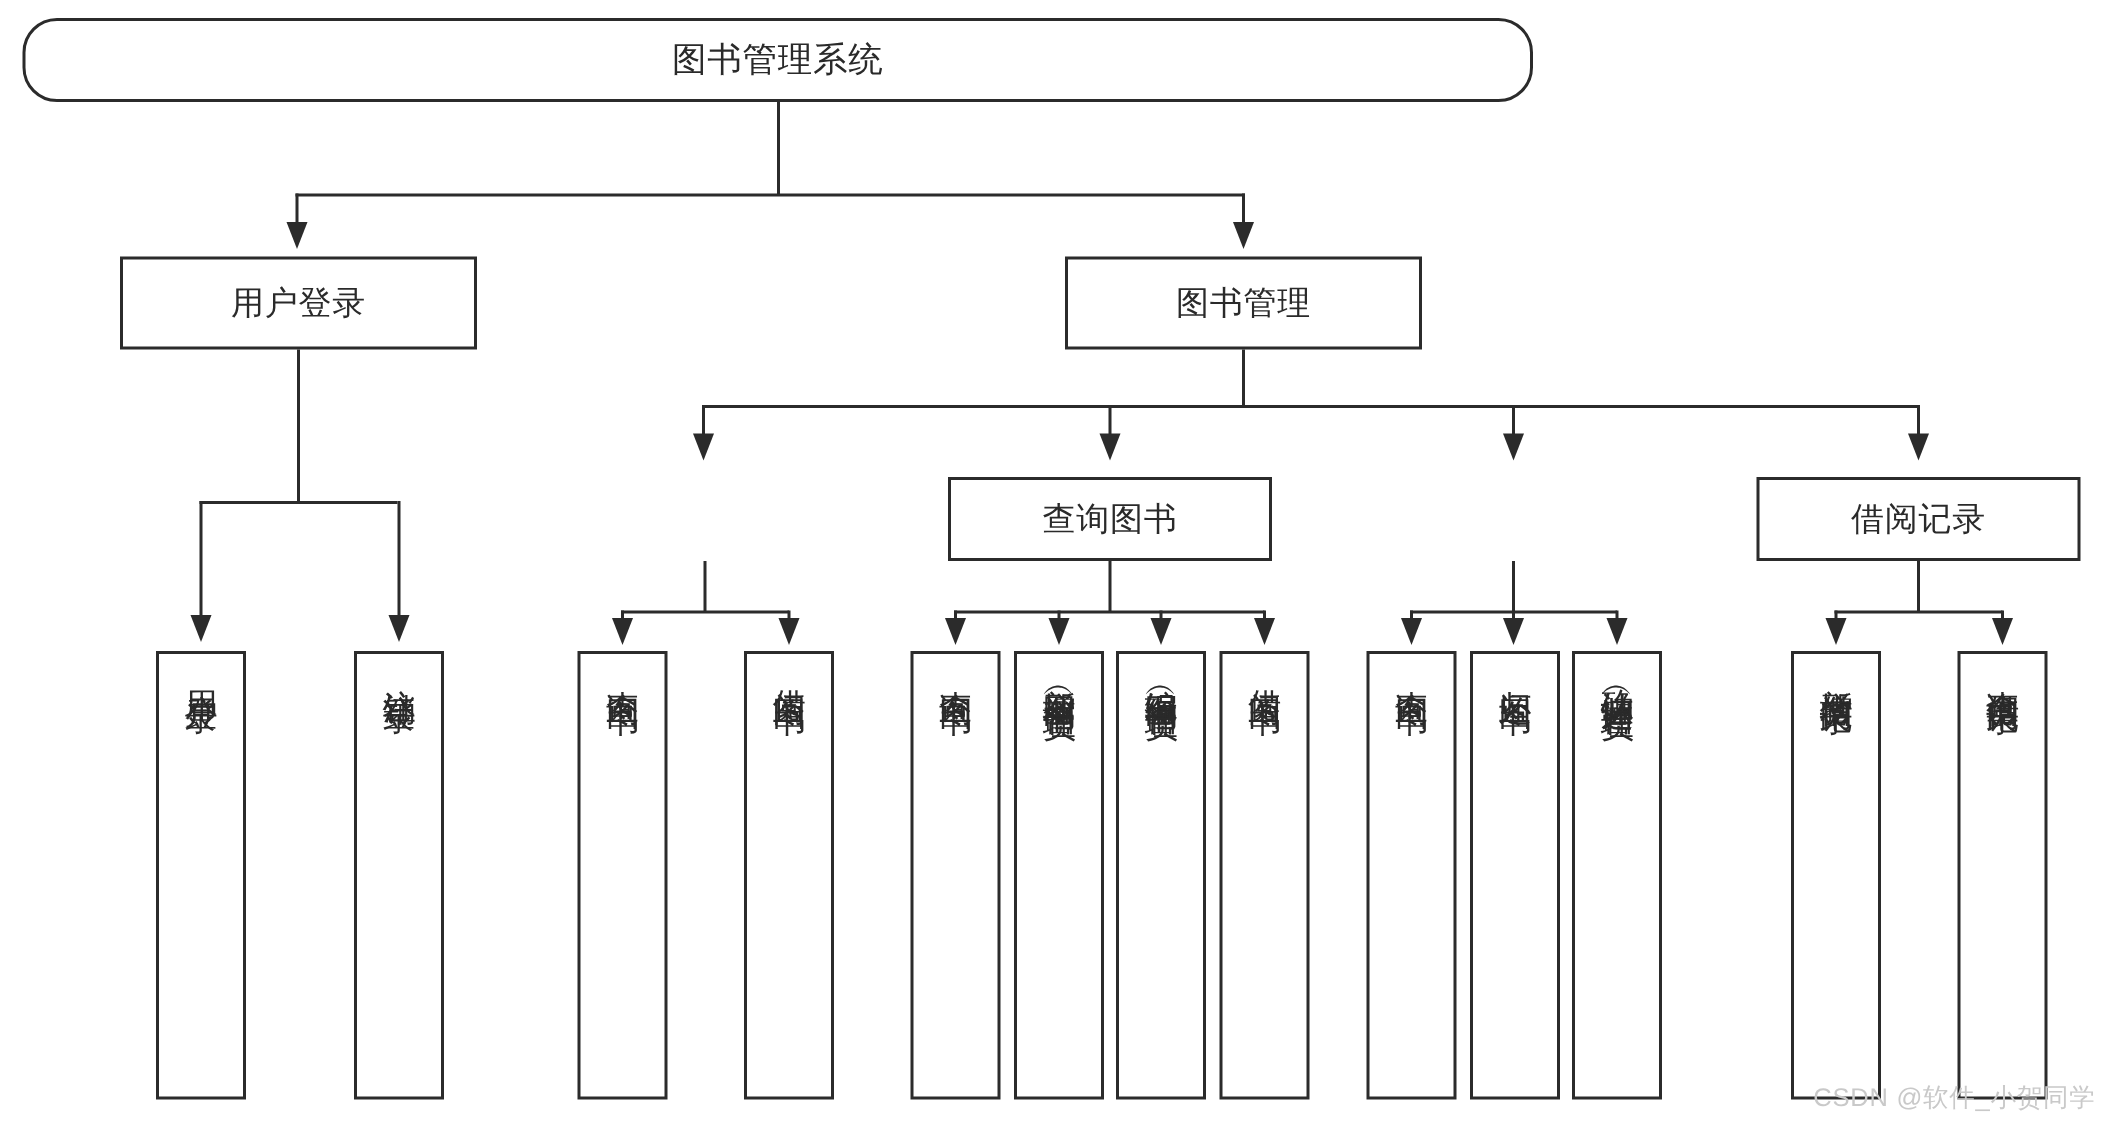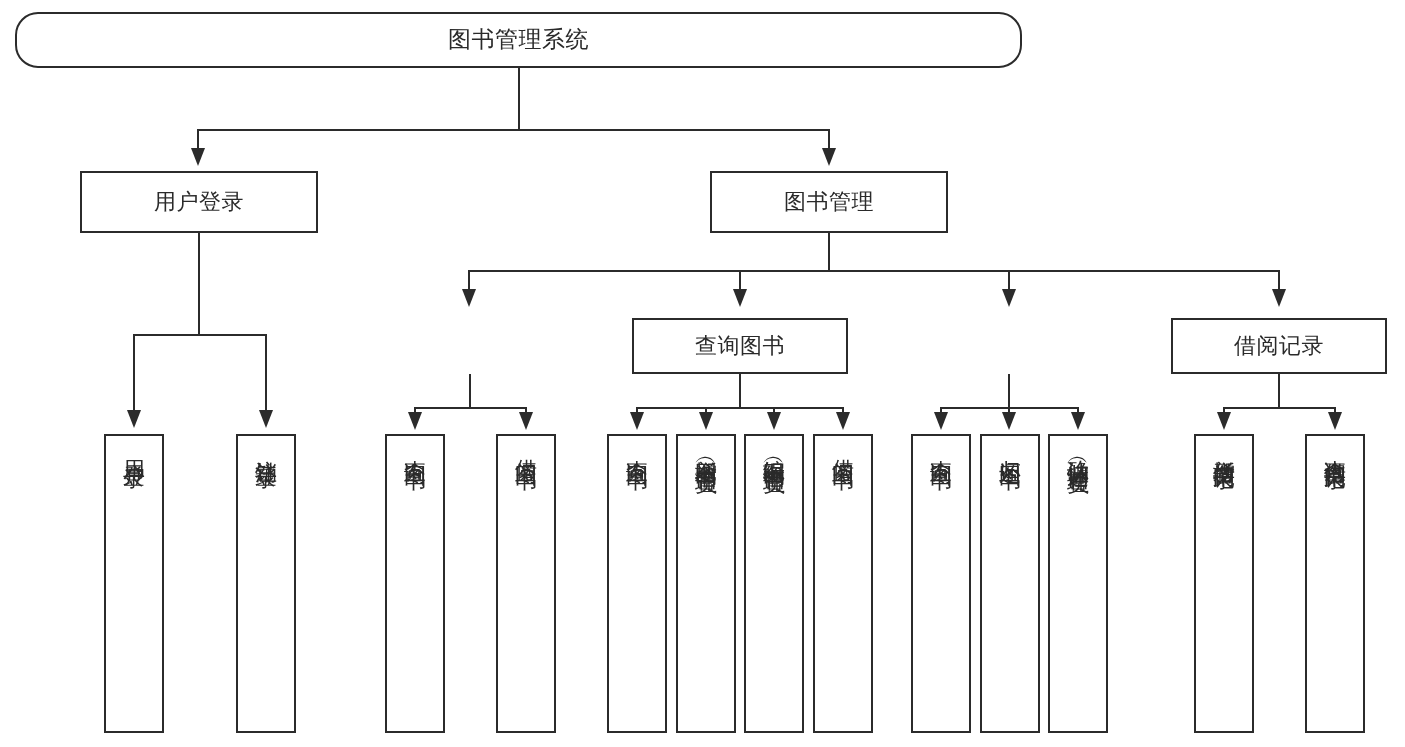--- a/index.html
+++ b/index.html
@@ -208,14 +208,15 @@
   <div class="edge v" style="left:1334px;top:407px;width:2px;height:10px;"></div>
   <div class="arrow" style="left:1328px;top:412px;"></div>
 
   <div class="node leaf tall" style="left:1194px;top:434px;width:60px;height:299px;">
     <span class="lbl">新增借阅记录</span>
   </div>
   <div class="node leaf tall" style="left:1305px;top:434px;width:60px;height:299px;">
     <span class="lbl">查询借阅记录</span>
   </div>
 
+  <div id="watermark">CSDN @软件_小贺同学</div>
 
 </div>
 
 </body></html>

